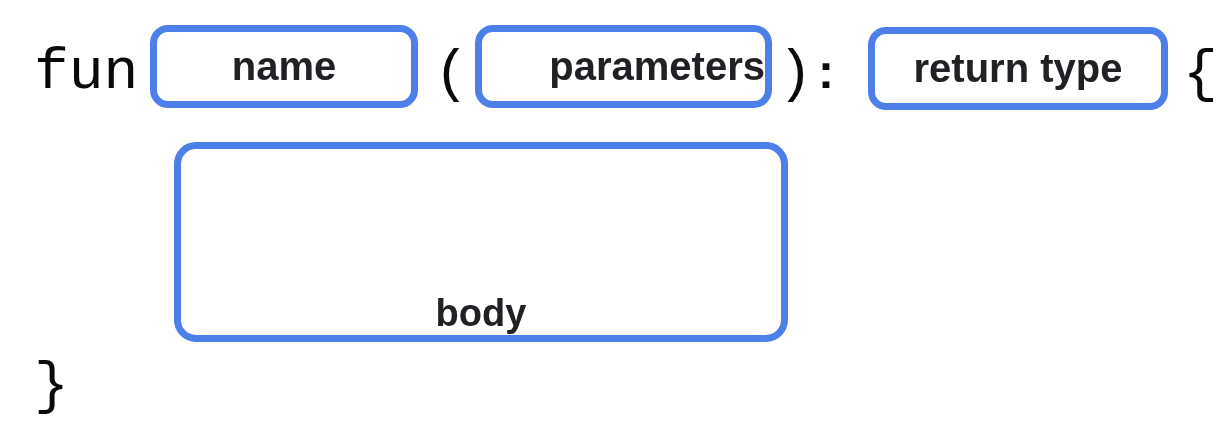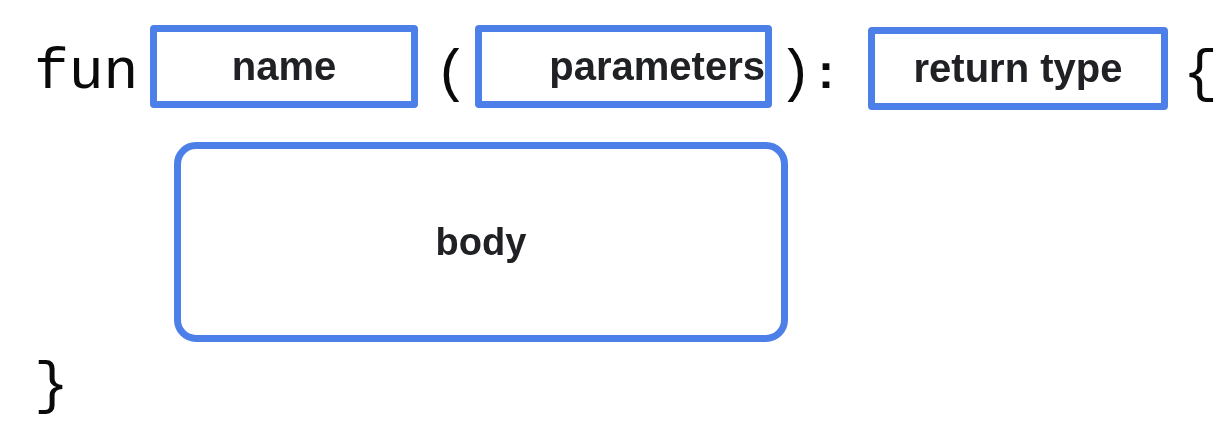--- a/index.html
+++ b/index.html
@@ -28,35 +28,36 @@
     font-family: "Liberation Sans", sans-serif;
     font-weight: bold;
     font-size: 48px;
     line-height: 1;
     color: #0A0A0A;
   }
   .slot-box {
     position: absolute;
     box-sizing: border-box;
     border: 7px solid #4D7FE8;
-    border-radius: 4px;
+    border-radius: 18px;
     background: #FFFFFF;
     display: flex;
     align-items: center;
     justify-content: center;
   }
   .slot-label {
     font-family: "Liberation Sans", sans-serif;
     font-weight: bold;
     font-size: 40px;
     color: #202124;
     white-space: pre;
   }
   .body-box {
     border-radius: 22px;
+    align-items: flex-end;
   }
   .body-box .slot-label {
     font-size: 38px;
   }
 </style>
 </head>
 <body>
 
 <div class="canvas">
 

